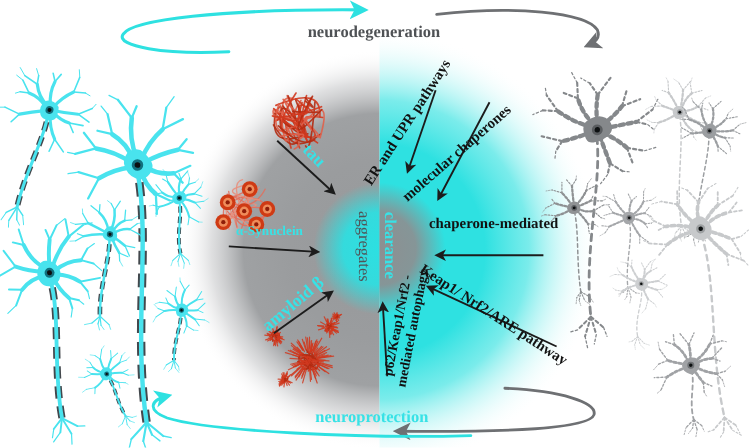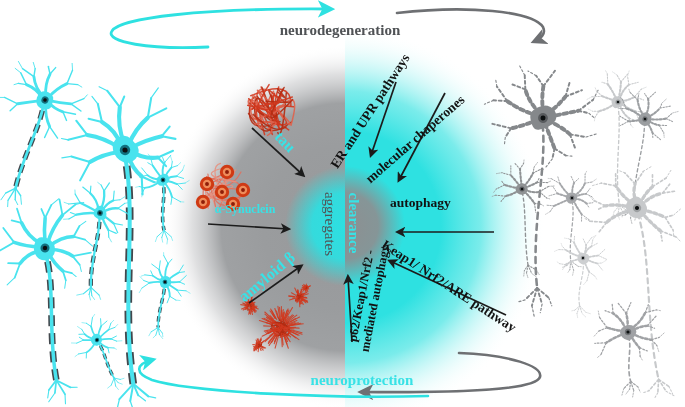--- a/index.html
+++ b/index.html
@@ -1147,32 +1147,32 @@
       <line x1="494" y1="232" x2="398" y2="232" stroke="#1c1c1c" stroke-width="1.7" marker-end="url(#mkB)"></line>
       <line x1="506" y1="315" x2="390" y2="261" stroke="#1c1c1c" stroke-width="1.7" marker-end="url(#mkB)"></line>
       <line x1="352" y1="342" x2="348" y2="277" stroke="#1c1c1c" stroke-width="1.7" marker-end="url(#mkB)"></line>
       <path d="M208 47 C150 50 104 42 112 31 C120 18 200 8 330 9" stroke="#2ee1e1" stroke-width="2.8" fill="none" stroke-linecap="round" marker-end="url(#mkC)"></path>
       <path d="M397 13 C468 5 532 11 543 27 C546 34 542 38 535 41" stroke="#6e7073" stroke-width="2.6" fill="none" stroke-linecap="round" marker-end="url(#mkG)"></path>
       <path d="M459 353 C510 355 543 366 540 377 C536 390 460 393 362 392" stroke="#6e7073" stroke-width="2.6" fill="none" stroke-linecap="round" marker-end="url(#mkG)"></path>
       <path d="M428 396 C330 399 190 392 152 380 C134 373 136 364 152 360" stroke="#2ee1e1" stroke-width="2.6" fill="none" stroke-linecap="round" marker-end="url(#mkC)"></path>
     </svg>
 
   <div class="lbl darkTxt" style="left:340px;top:30px;font-size:15px;">neurodegeneration</div>
-  <div class="lbl cyanTxt" style="left:338px;top:380px;font-size:15px;margin-left:24px;">neuroprotection</div>
+  <div class="lbl cyanTxt" style="left:338px;top:380px;font-size:15px;">neuroprotection</div>
 
   <div class="lbl cyanTxt" style="left:285px;top:142px;font-size:16px;transform:translate(-50%,-50%) rotate(46deg);">tau</div>
   <div class="lbl cyanTxt" style="left:245px;top:210px;font-size:12px;">α-Synuclein</div>
   <div class="lbl cyanTxt" style="left:267px;top:277px;font-size:16px;transform:translate(-50%,-50%) rotate(-40deg);">amyloid β</div>
 
   <div class="lbl vrt" style="left:330px;top:224px;font-size:15px;font-weight:normal;color:#515457;">aggregates</div>
   <div class="lbl vrt cyanTxt" style="left:354px;top:223px;font-size:15px;">clearance</div>
 
   <div class="lbl blackTxt" style="left:370px;top:111px;font-size:13.5px;transform:translate(-50%,-50%) rotate(-57deg);">ER and UPR pathways</div>
   <div class="lbl blackTxt" style="left:415px;top:139px;font-size:13.5px;transform:translate(-50%,-50%) rotate(-41deg);">molecular chaperones</div>
   <div class="lbl blackTxt" style="left:390px;top:195px;font-size:13.5px;transform:none;">
-    <div>autophagy</div>
+    <div>chaperone-mediated</div>
   </div>
   <div class="lbl blackTxt" style="left:449px;top:286px;font-size:13.5px;transform:translate(-50%,-50%) rotate(33deg);">Keap1/ Nrf2/ARE pathway</div>
   <div class="lbl blackTxt ctr" style="left:368px;top:297px;font-size:12.5px;transform:translate(-50%,-50%) rotate(-79deg);">
     <div>p62/Keap1/Nrf2 -</div>
     <div>mediated autophagy</div>
   </div>
 </div>
 
 </body></html>

